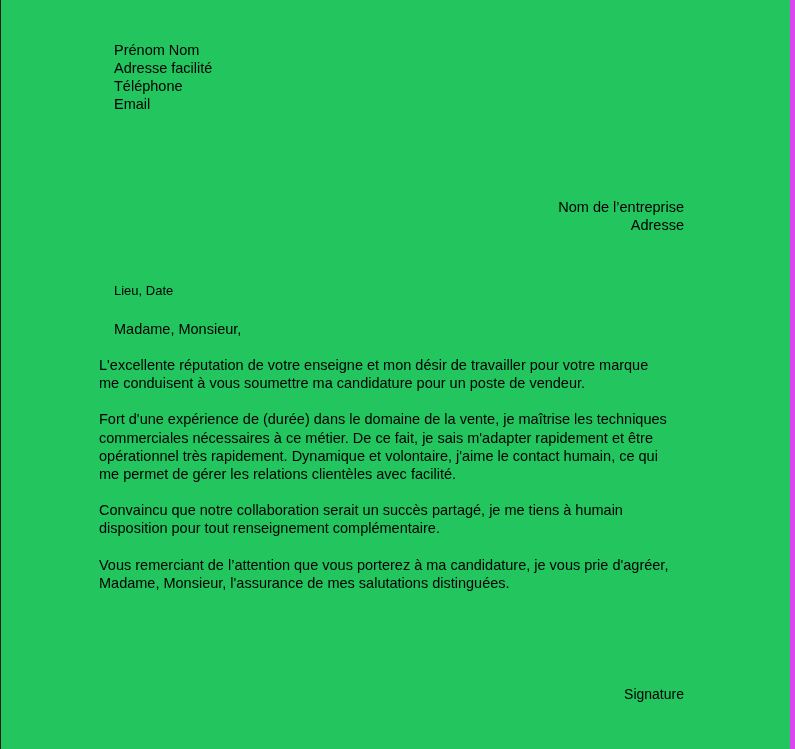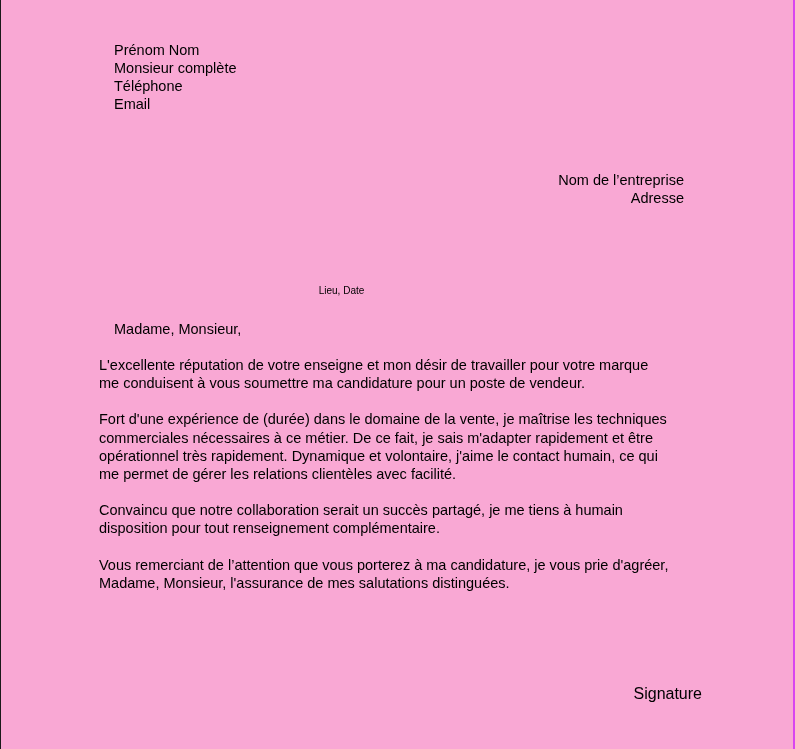--- a/index.html
+++ b/index.html
@@ -9,24 +9,24 @@
     background: #ffffff;
   }
   body {
     font-family: "Liberation Sans", sans-serif;
     color: #000000;
   }
   .page {
     position: relative;
     width: 795px;
     height: 749px;
-    background: #f9a8d4;
+    background: #22c55e;
     box-sizing: border-box;
     border-left: 1px solid #1a1a1a;
-    border-right: 2px solid #d946ef;
+    border-right: 5px solid #d946ef;
     overflow: hidden;
     padding-left: 33px;
   }
   .sender-block {
     position: absolute;
     left: 113px;
     top: 41px;
     font-size: 14.5px;
     line-height: 18px;
     text-align: left;
@@ -39,32 +39,32 @@
     position: absolute;
     left: 113px;
     top: 171px;
     width: 570px;
     font-size: 14.5px;
     line-height: 18px;
     text-align: right;
   }
   .recipient-name {
     display: block;
+    margin-top: 27px;
   }
   .recipient-address {
     display: block;
   }
   .place-date {
     position: absolute;
     left: 113px;
     top: 282px;
     width: 570px;
-    font-size: 10px;
+    font-size: 13px;
     line-height: 18px;
-    text-align: center;
     padding-right: 115px;
     box-sizing: border-box;
   }
   .salutation {
     position: absolute;
     left: 113px;
     top: 320px;
     font-size: 14.5px;
     line-height: 18px;
     text-align: right;
@@ -79,36 +79,36 @@
     text-align: left;
   }
   .body-paragraph {
     margin: 0 0 18px 0;
   }
   .body-paragraph:last-child {
     margin-bottom: 0;
   }
   .signature-block {
     position: absolute;
-    left: 131px;
+    left: 113px;
     top: 685px;
     width: 570px;
-    font-size: 16px;
+    font-size: 14px;
     line-height: 18px;
     text-align: right;
   }
 </style>
 </head>
 <body>
 
 <div class="page">
 
   <div class="sender-block">
     <span class="sender-line">Prénom Nom</span>
-    <span class="sender-line">Monsieur complète</span>
+    <span class="sender-line">Adresse facilité</span>
     <span class="sender-line">Téléphone</span>
     <span class="sender-line">Email</span>
   </div>
 
   <div class="recipient-block">
     <span class="recipient-name">Nom de l’entreprise</span>
     <span class="recipient-address">Adresse</span>
   </div>
 
   <div class="place-date">Lieu, Date</div>

